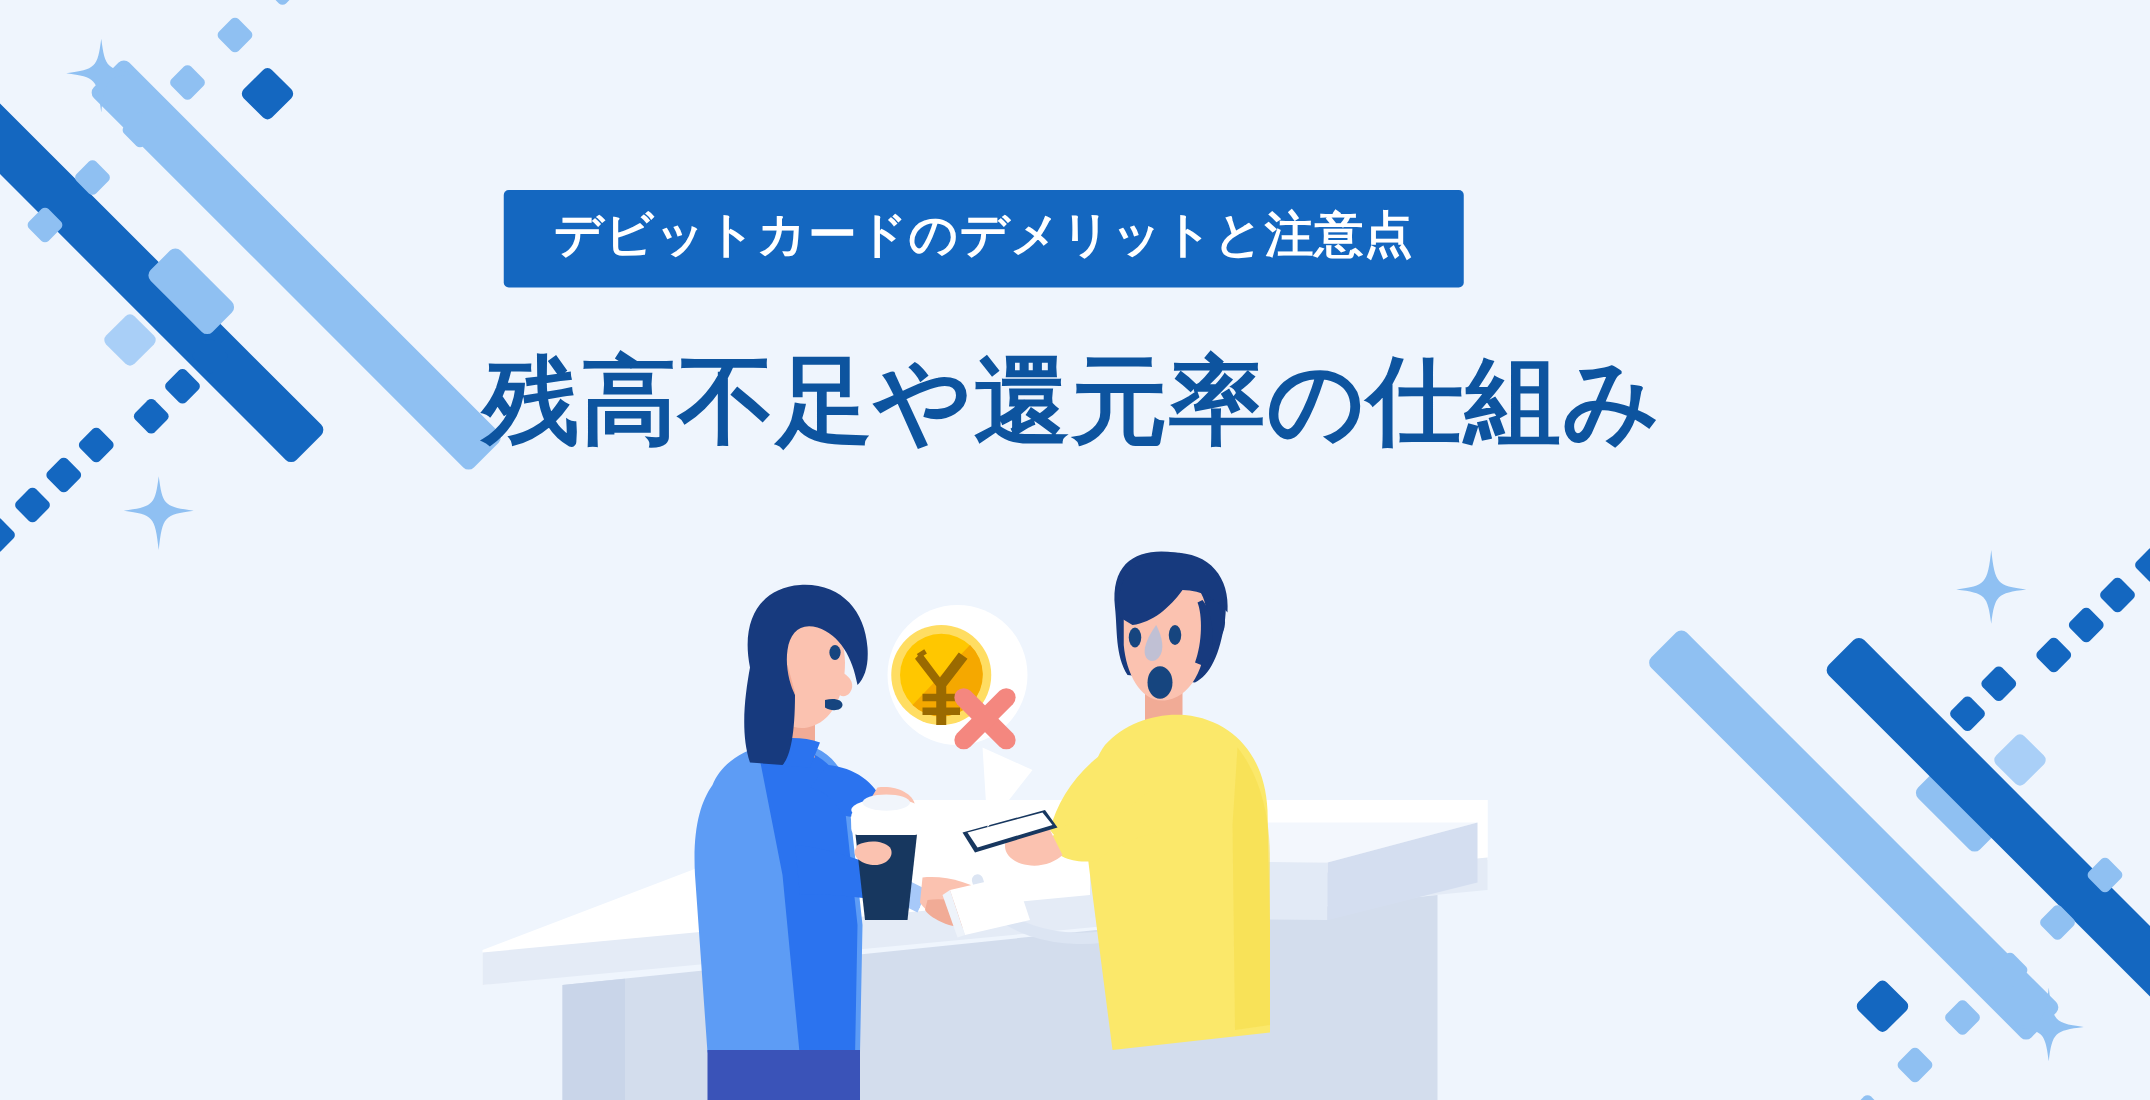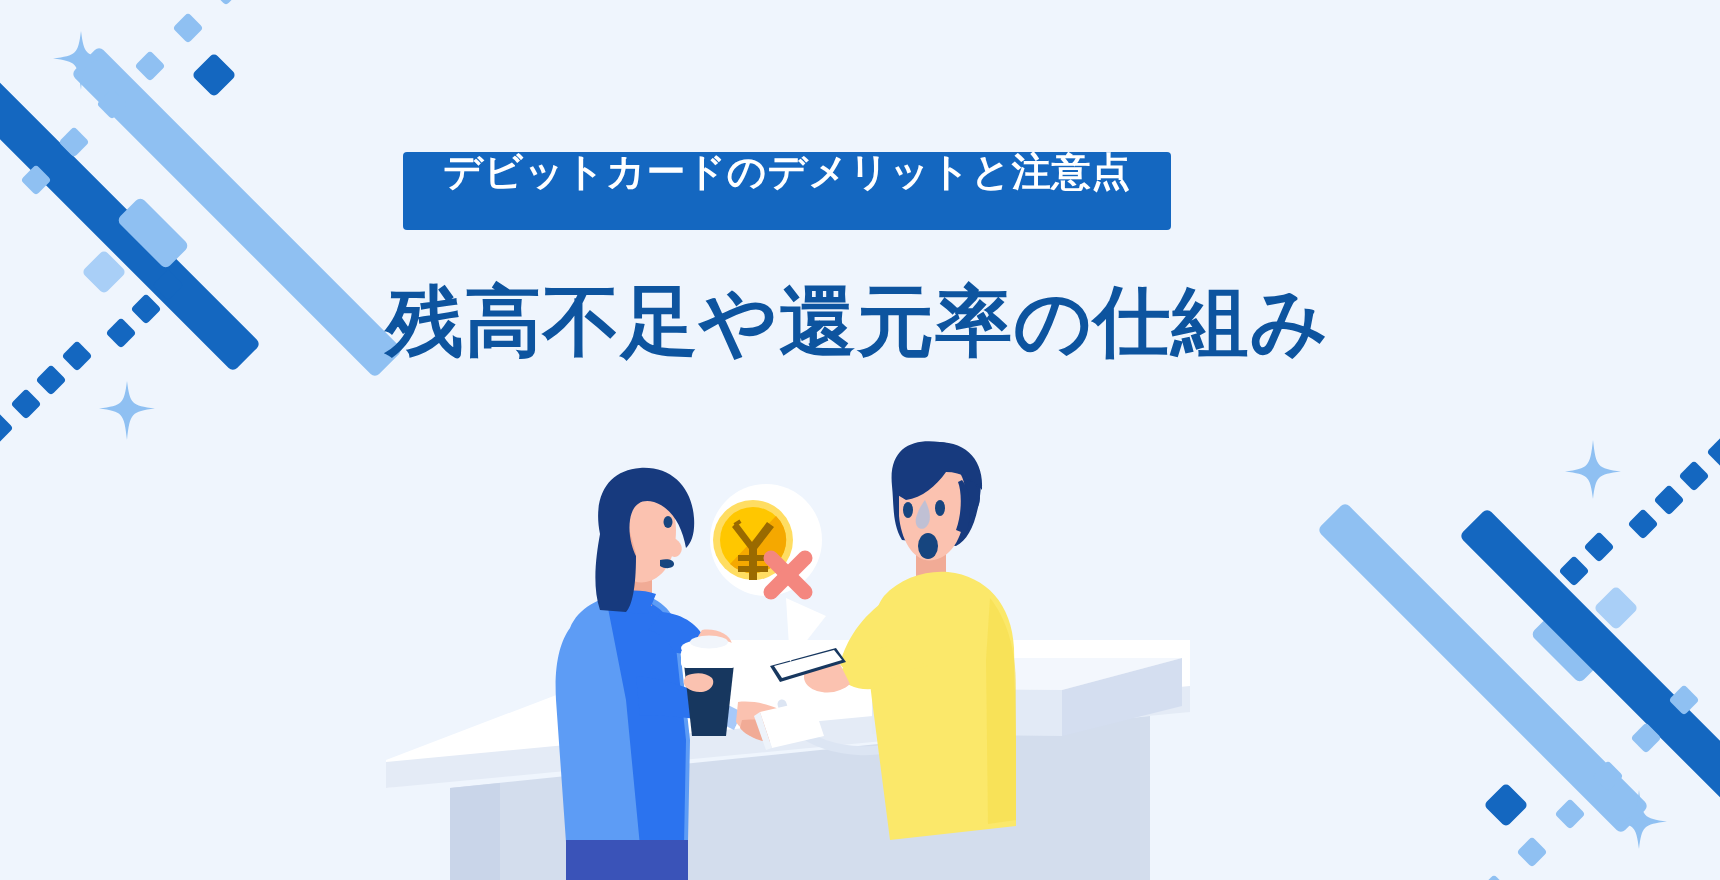--- a/index.html
+++ b/index.html
@@ -14,22 +14,23 @@
 
   
   .deco { position:absolute; inset:0; pointer-events:none; }
 
   
   .badge {
     position:absolute;
     left:403px; top:152px;
     width:768px; height:78px;
     border-radius:4px;
-    display:flex; justify-content:center;
+    display:flex; align-items:center; justify-content:center;
     background:#1467c0;
+    font-family:Liberation Mono, monospace;
   }
   .badge-label {
     color:#ffffff;
     font-size:39px;
     font-weight:700;
     letter-spacing:0.02em;
     line-height:1;
     white-space:nowrap;
   }
   .headline {

